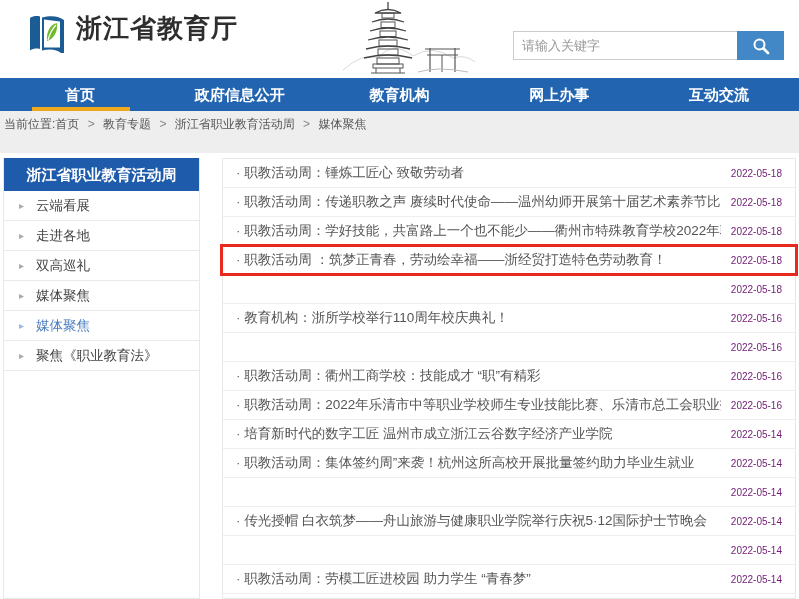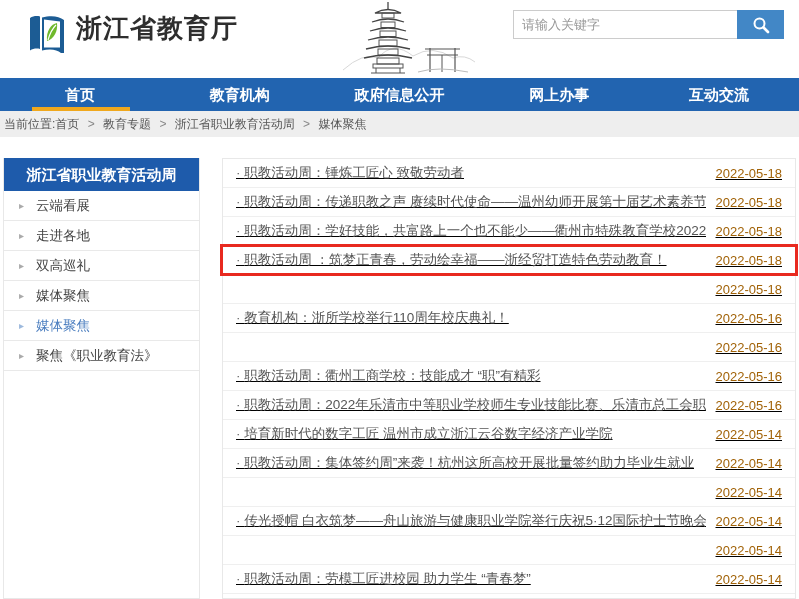--- a/index.html
+++ b/index.html
@@ -7,59 +7,59 @@
     font-family:"Liberation Sans","DejaVu Sans",sans-serif; }
   .page { position:relative; width:799px; height:599px; background:#fff; }
 
   
   .header { position:absolute; left:0; top:0; width:799px; height:60px; background:#fff; }
   .logo { position:absolute; left:27px; top:13px; width:40px; height:42px; }
   .site-title { position:absolute; left:76px; top:11px; font-size:26px; font-weight:bold;
     color:#2e2e2e; font-family:"Liberation Serif","DejaVu Serif",serif; letter-spacing:1px; }
   .pagoda { position:absolute; left:333px; top:0; width:145px; height:77px; }
 
-  .search { position:absolute; left:513px; top:10px; display:flex;align-items:flex-end; }
+  .search { position:absolute; left:513px; top:31px; display:flex;align-items:flex-end; }
   .search input { width:224px; height:29px; border:1px solid #ccc; border-right:none;
     font-size:13px; padding:0 8px; color:#333; outline:none; background:#fff; }
   .search input::placeholder { color:#999; }
   .search .search-btn { width:47px; height:29px; background:#4287c6; border:none;
     display:flex; align-items:center; justify-content:center; cursor:pointer; }
 
   
   .navbar { position:absolute; left:0; top:78px; width:799px; height:33px; background:#2264b0;
     display:flex; }
   .nav-item { flex:1; text-align:center; line-height:33px; color:#fff; font-size:15px;
     font-weight:bold; cursor:pointer; position:relative; }
   .nav-underline { position:absolute; left:32px; bottom:0; width:98px; height:4px; background:#f0a81d; }
 
   
-  .breadcrumb { position:absolute; left:0; top:111px; width:799px; height:26px; background:#eeeeee;
+  .breadcrumb { position:absolute; left:0; top:111px; width:799px; height:42px; background:#eeeeee;
     line-height:26px; font-size:12px; color:#555; padding-left:4px; }
   .breadcrumb a { color:#555; text-decoration:none; cursor:pointer; }
   .breadcrumb .sep { margin:0 5px; color:#888; }
 
   
   .sidebar { position:absolute; left:3px; top:158px; width:197px; height:441px;
     border:1px solid #e8e8e8; border-top:none; background:#fff; }
   .sidebar-header { height:33px; background:#1e5bab; color:#fff; font-size:15px; font-weight:bold;
     text-align:center; line-height:33px; }
   .sidebar-item { height:30px; line-height:30px; padding-left:32px; font-size:13.5px; color:#444;
     border-bottom:1px solid #e9e9e9; position:relative; cursor:pointer; }
   .sidebar-item .arrow { position:absolute; left:15px; top:0; color:#aaa; font-size:10px; }
   .sidebar-item.active { color:#4a7dbf; }
   .sidebar-item.active .arrow { color:#9db9dd; }
 
   
   .news-box { position:absolute; left:222px; top:158px; width:574px; height:441px;
     border:1px solid #e8e8e8; background:#fff; }
   .news-row { height:29px; display:flex; align-items:center; padding:0 13px;
-    border-bottom:1px solid #efefef; position:relative; cursor:pointer;text-decoration:underline; }
+    border-bottom:1px solid #efefef; position:relative; cursor:pointer; }
   .news-title { font-size:13.5px; color:#555; white-space:nowrap; overflow:hidden; }
   .news-title::before { content:"· "; color:#666; }
-  .news-date { margin-left:auto; font-size:13px; color:#a16207; padding-left:10px; white-space:nowrap;text-align:right; }
+  .news-date { margin-left:auto; font-size:10px; color:#701a75; padding-left:10px; white-space:nowrap;text-align:right; }
   .news-row.highlighted::after { content:""; position:absolute; left:-3px; right:-3px; top:-2px;
     bottom:-2px; border:3px solid #e8291f; pointer-events:none; }
 </style>
 </head>
 <body>
 
 <div class="page">
 
   <div class="header">
     <svg class="logo" viewBox="0 0 40 42">
@@ -108,24 +108,24 @@
       </button>
     </div>
   </div>
 
   <div class="navbar">
     <div class="nav-item">
       <span>首页</span>
       <div class="nav-underline"></div>
     </div>
     <div class="nav-item">
+      <span>政府信息公开</span>
+    </div>
+    <div class="nav-item">
       <span>教育机构</span>
-    </div>
-    <div class="nav-item">
-      <span>政府信息公开</span>
     </div>
     <div class="nav-item">
       <span>网上办事</span>
     </div>
     <div class="nav-item">
       <span>互动交流</span>
     </div>
   </div>
 
   <div class="breadcrumb">

